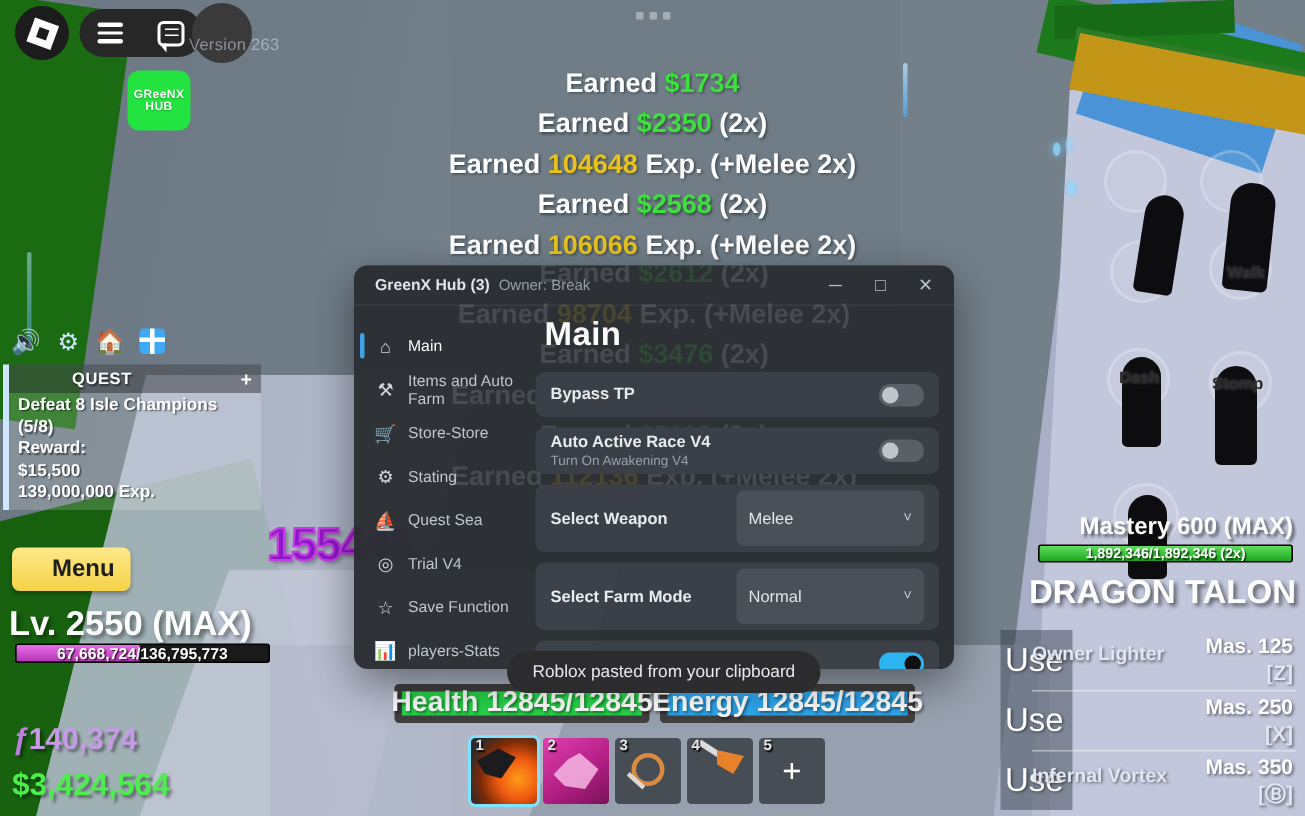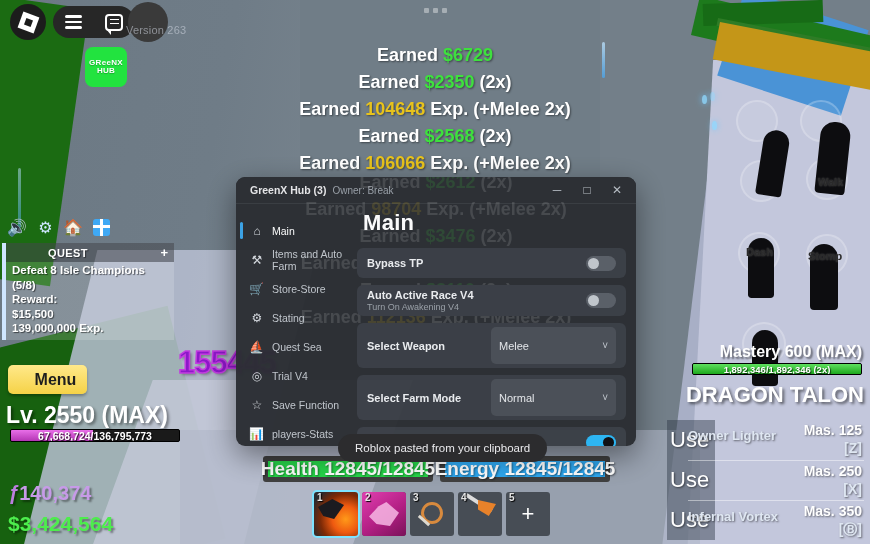--- a/index.html
+++ b/index.html
@@ -411,21 +411,21 @@
   <span>GReeNX</span>
   <span>HUB</span>
 </div>
 <div class="dots-top">
     <i></i>
     <i></i>
     <i></i>
   </div>
 
 <div id="feed">
-    <div class="line"><span>Earned </span><span class="money">$6729</span><span></span></div>
+    <div class="line"><span>Earned </span><span class="money">$1734</span><span></span></div>
     <div class="line"><span>Earned </span><span class="money">$2350</span><span> (2x)</span></div>
     <div class="line"><span>Earned </span><span class="exp">104648</span><span> Exp. (+Melee 2x)</span></div>
     <div class="line"><span>Earned </span><span class="money">$2568</span><span> (2x)</span></div>
     <div class="line"><span>Earned </span><span class="exp">106066</span><span> Exp. (+Melee 2x)</span></div>
   </div>
 
 <div class="hud-icons">
   <div class="i">🔊</div>
   <div class="i">⚙</div>
   <div class="i">🏠</div>

